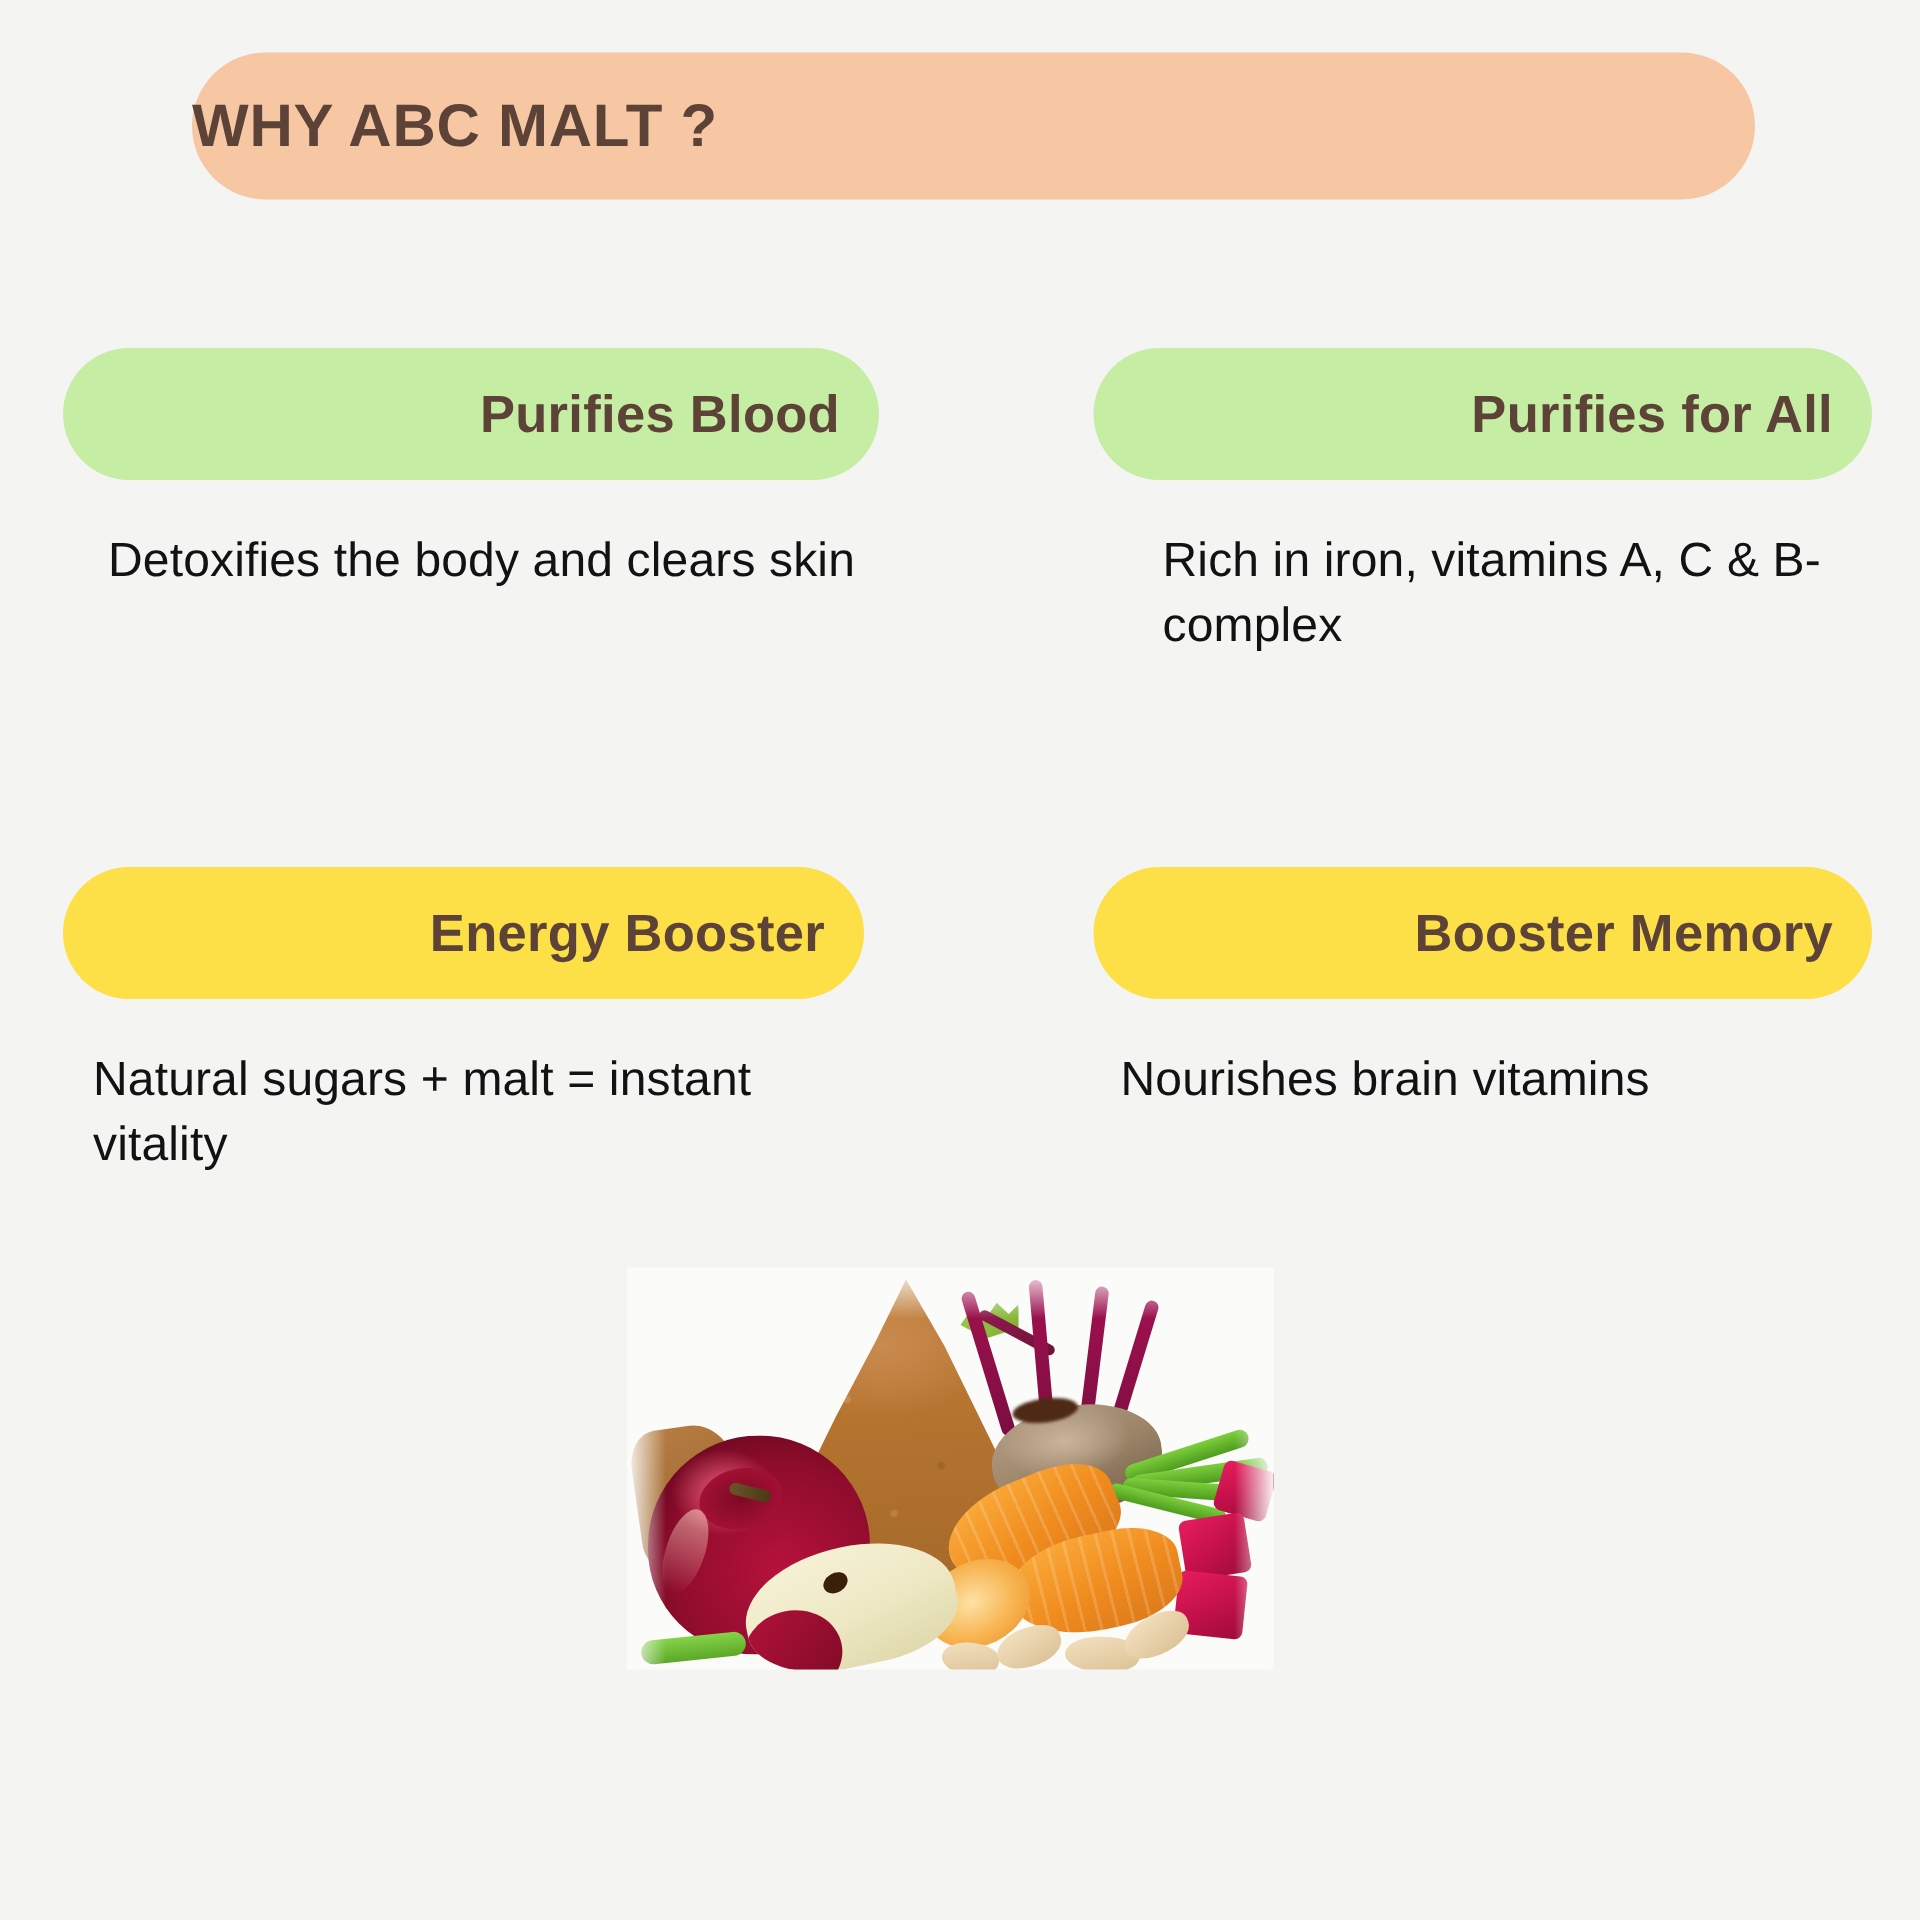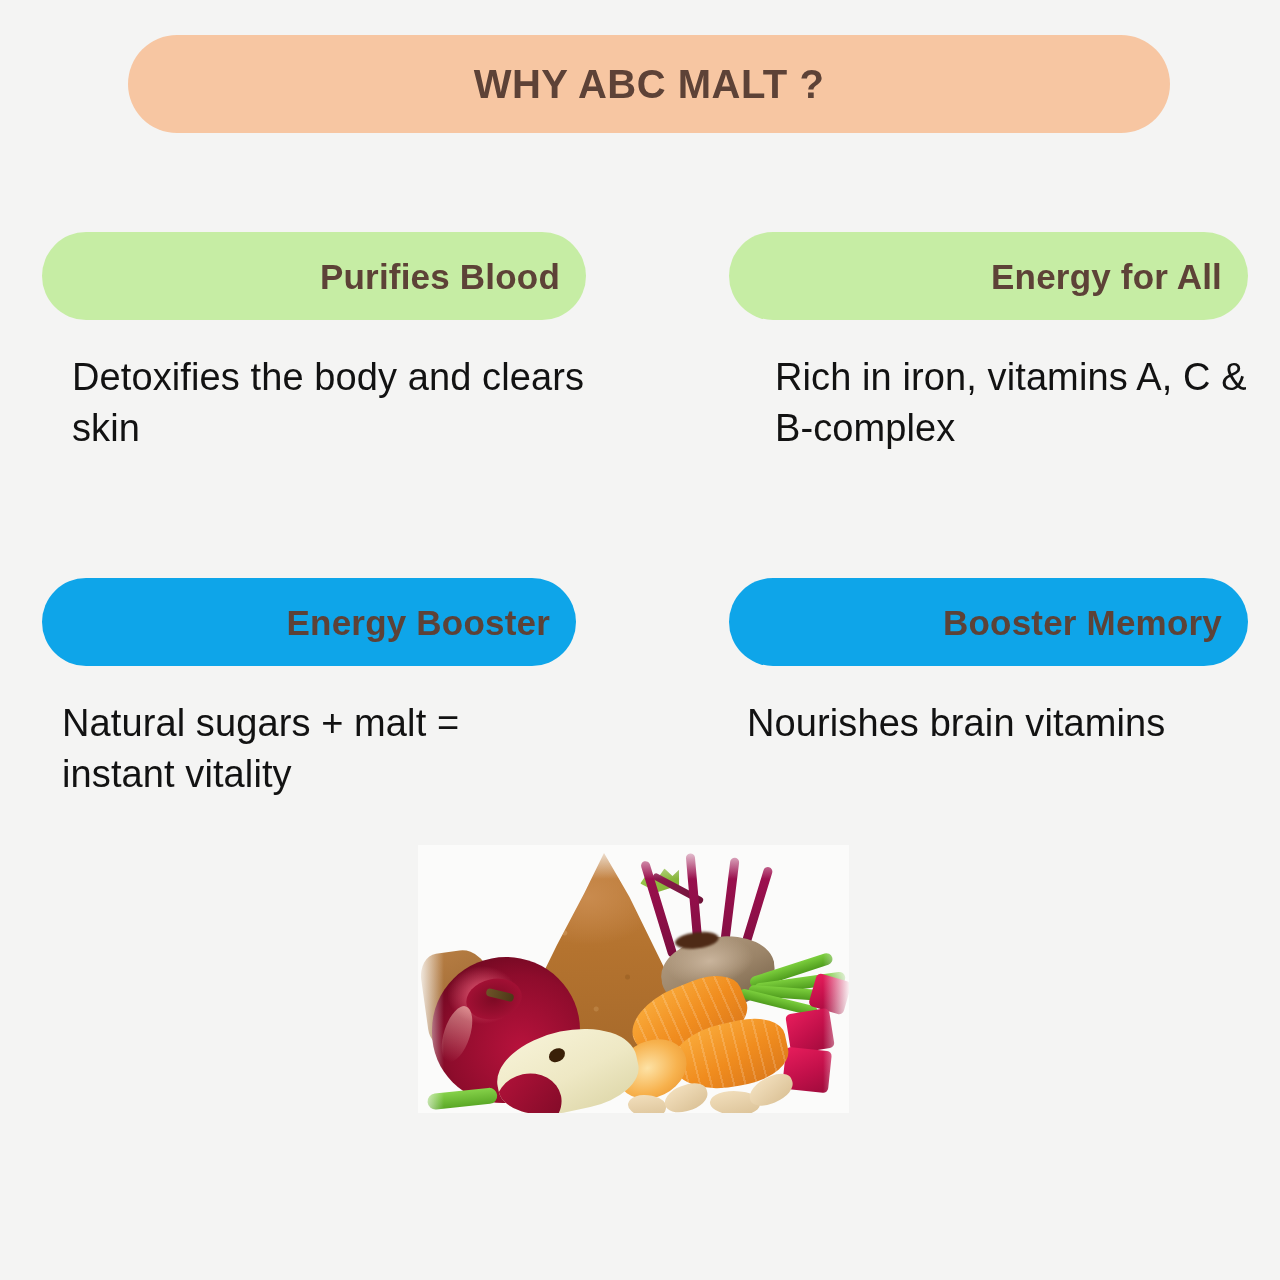--- a/index.html
+++ b/index.html
@@ -26,21 +26,21 @@
   .header-banner {
     position: absolute;
     left: 128px;
     top: 35px;
     width: 1042px;
     height: 98px;
     background: #f7c6a2;
     border-radius: 49px;
     display: flex;
     align-items: center;
-    justify-content: center;
+    justify-content: flex-start;
   }
   .header-title {
     font-size: 40px;
     font-weight: 700;
     letter-spacing: 0.5px;
     color: #5d4237;
     font-family: "Liberation Sans", sans-serif;
     text-align: center;
     line-height: 1;
   }
@@ -61,33 +61,33 @@
   .benefit-pill {
     height: 88px;
     border-radius: 44px;
     display: flex;
     align-items: center;
     justify-content: flex-end;
     box-sizing: border-box;
     padding: 0 26px;
   }
   .pill-green { background: #c6eda4; }
-  .pill-peach { background: #0ea5e9; }
+  .pill-peach { background: #fde047; }
 
   .benefit-pill-label {
     font-size: 35px;
     font-weight: 700;
     color: #5d4237;
     white-space: nowrap;
     line-height: 1;
     letter-spacing: 0.2px;
   }
 
   .benefit-desc {
-    font-size: 38px;
+    font-size: 32px;
     font-weight: 400;
     color: #121212;
     line-height: 1.35;
     letter-spacing: 0.1px;
   }
 
   
   #card-purifies-blood { left: 42px; top: 232px; width: 544px; }
   #card-purifies-blood .benefit-pill { width: 544px; }
   #card-purifies-blood .benefit-desc { margin-top: 32px; margin-left: 30px; width: 520px; }
@@ -377,21 +377,21 @@
 
     <div class="benefit" id="card-purifies-blood">
       <div class="benefit-pill pill-green">
         <span class="benefit-pill-label">Purifies Blood</span>
       </div>
       <div class="benefit-desc">Detoxifies the body and clears skin</div>
     </div>
 
     <div class="benefit" id="card-perfect-for-all">
       <div class="benefit-pill pill-green">
-        <span class="benefit-pill-label">Energy for All</span>
+        <span class="benefit-pill-label">Purifies for All</span>
       </div>
       <div class="benefit-desc">Rich in iron, vitamins A, C &amp; B-complex</div>
     </div>
 
     <div class="benefit" id="card-energy-booster">
       <div class="benefit-pill pill-peach">
         <span class="benefit-pill-label">Energy Booster</span>
       </div>
       <div class="benefit-desc">Natural sugars + malt = instant vitality</div>
     </div>

